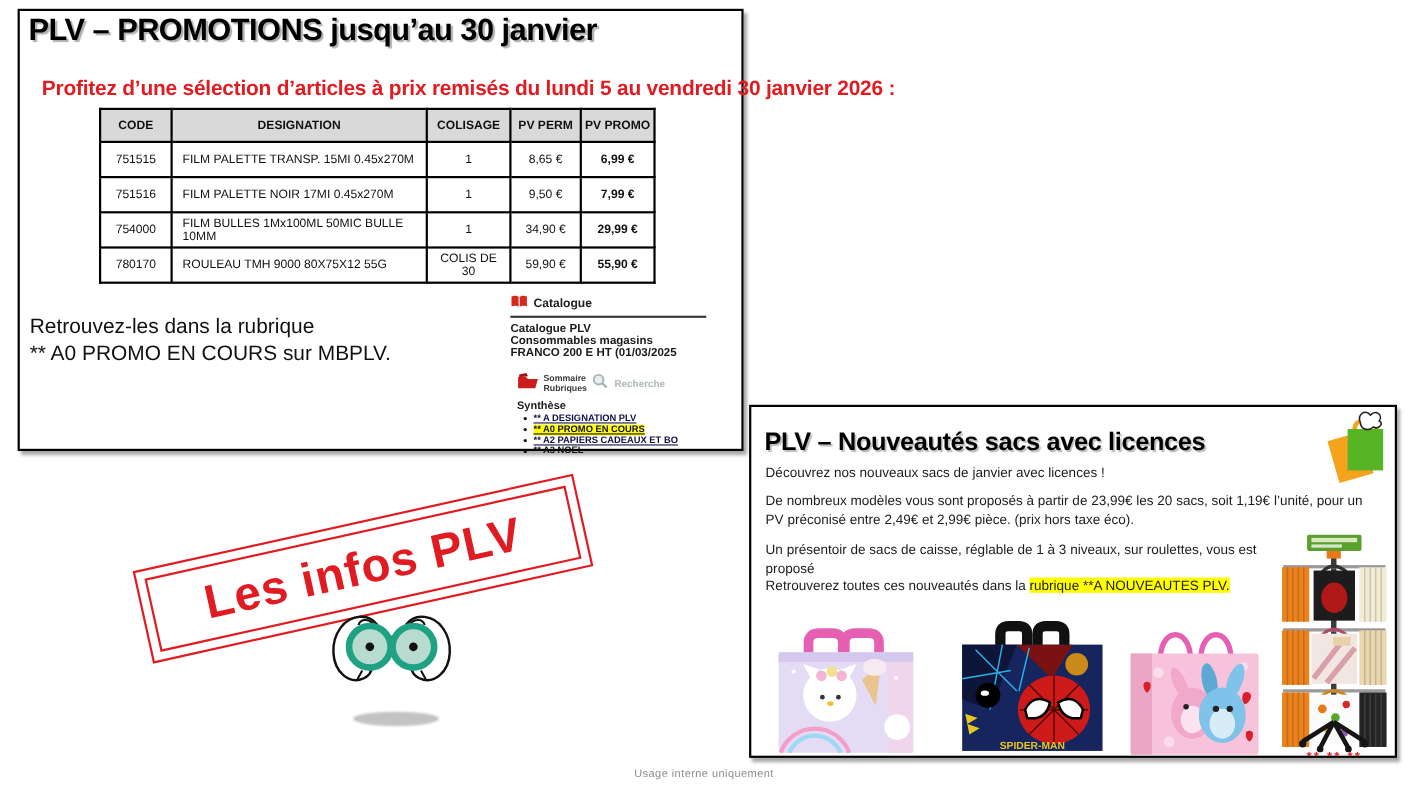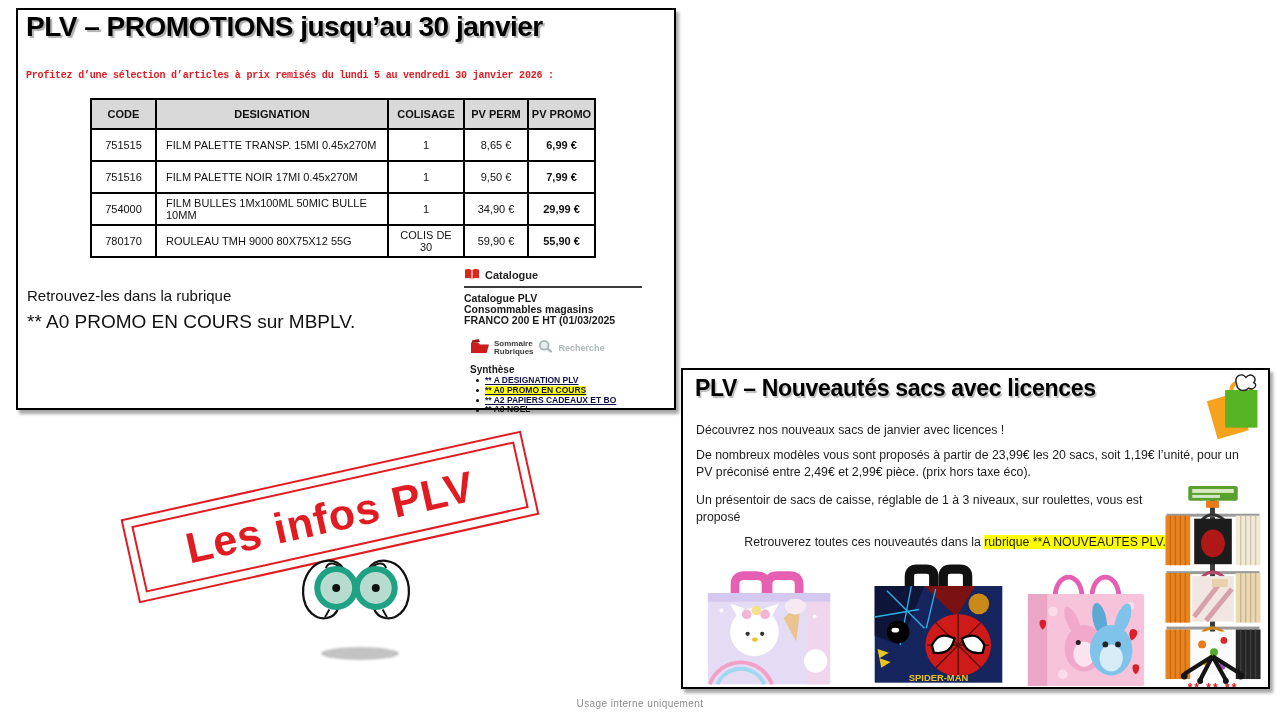--- a/index.html
+++ b/index.html
@@ -11,30 +11,30 @@
   }
   *{margin:0;padding:0;box-sizing:border-box;}
   body{background:#fff;}
   .canvas{position:relative;width:1280px;height:720px;background:#ffffff;overflow:hidden;
           font-family:"Liberation Sans", sans-serif;color:#111;}
   .panel{position:absolute;background:#fff;border:2px solid #000;box-shadow:3px 4px 3px rgba(0,0,0,.35);padding-left:23px;}
   
   .promo-panel{left:16px;top:8px;width:660px;height:402px;}
   .promo-title{position:absolute;left:8px;top:1px;font-size:28px;font-weight:bold;letter-spacing:-0.5px;
                color:#000;text-shadow:2px 2px 1px rgba(110,110,110,.55);white-space:nowrap;}
-  .promo-subtitle{position:absolute;left:8px;top:60px;font-size:10px;font-weight:bold;
-                  color:var(--accent-red);white-space:nowrap;letter-spacing:-0.2px;font-family:Liberation Mono, monospace;}
+  .promo-subtitle{position:absolute;left:20px;top:60px;font-size:19px;font-weight:bold;
+                  color:var(--accent-red);white-space:nowrap;letter-spacing:-0.2px;}
   .promo-table{position:absolute;left:72px;top:88px;border-collapse:collapse;table-layout:fixed;}
   .promo-table th{background:var(--table-header-gray);border:2px solid #000;height:30px;
                   font-size:11px;font-weight:bold;text-align:center;}
   .promo-table td{border:2px solid #000;height:32px;font-size:11px;text-align:center;padding:0 4px;}
   .promo-table td.cell-desig{text-align:left;padding-left:9px;}
   .promo-table td.cell-promo{font-weight:bold;}
   .w-code{width:65px}.w-desig{width:232px}.w-colis{width:76px}.w-perm{width:64px}.w-promo{width:67px}
-  .note-line1{position:absolute;left:9px;top:277px;font-size:15px;color:#111;}
+  .note-line1{position:absolute;left:9px;top:277px;font-size:19px;color:#111;}
   .note-line2{position:absolute;left:9px;top:301px;font-size:19px;color:#111;}
   .catalogue{position:absolute;left:446px;top:258px;width:186px;}
   .cat-head{display:flex;align-items:center;gap:5px;font-size:11px;font-weight:bold;color:#222;}
   .cat-rule{border-top:2px solid #3a3a3a;margin:4px 0 5px;width:178px;}
   .cat-line{font-size:10.5px;font-weight:bold;line-height:11px;color:#1a1a1a;white-space:nowrap;}
   .nav-row{position:absolute;left:452px;top:328px;display:flex;align-items:center;gap:4px;}
   .sommaire-label{font-size:8px;font-weight:bold;line-height:8.5px;color:#3a3a3a;}
   .recherche-label{font-size:9px;font-weight:bold;color:#adb8b8;margin-left:2px;}
   .synthese{position:absolute;left:452px;top:354px;}
   .syn-title{font-size:10px;font-weight:bold;color:#1a1a1a;margin-bottom:1px;}
@@ -48,28 +48,28 @@
          transform:rotate(-12.5deg);display:flex;align-items:center;justify-content:center;background:transparent;}
   .stamp-inner{position:absolute;inset:7px;border:2px solid var(--accent-red);}
   .stamp-text{position:relative;font-size:43px;font-weight:bold;color:var(--accent-red);
               letter-spacing:1px;white-space:nowrap;}
   
   .goggles{position:absolute;left:290px;top:551px;width:132px;height:86px;}
   .goggles-shadow{position:absolute;left:321px;top:647px;width:78px;height:13px;background:#c3c3c3;
                   border-radius:50%;filter:blur(1px);}
   
   .news-panel{left:681px;top:368px;width:589px;height:321px;}
-  .news-title{position:absolute;left:12px;top:5px;font-size:23px;font-weight:bold;letter-spacing:-0.3px;
+  .news-title{position:absolute;left:12px;top:18px;font-size:23px;font-weight:bold;letter-spacing:-0.3px;
               color:#000;text-shadow:1.5px 1.5px 1px rgba(120,120,120,.5);white-space:nowrap;}
   .bags-icon{position:absolute;left:520px;top:2px;width:64px;height:70px;}
   .news-p{position:absolute;font-size:12.3px;color:#1c1c1c;line-height:1.4;}
   .news-p1{left:13px;top:52px;width:545px;}
   .news-p2{left:13px;top:77px;width:558px;}
   .news-p3{left:13px;top:122px;width:480px;}
-  .news-p4{left:13px;top:164px;width:470px;text-align:right;}
+  .news-p4{left:13px;top:154px;width:470px;}
   .hl-yellow{background:var(--highlight-yellow);}
   .bag-hk{position:absolute;left:19px;top:195px;width:134px;height:124px;}
   .bag-sp{position:absolute;left:187px;top:189px;width:137px;height:131px;}
   .bag-st{position:absolute;left:341px;top:192px;width:124px;height:128px;}
   .rack{position:absolute;left:479px;top:116px;width:102px;height:198px;}
   .rack-caption{position:absolute;left:475px;top:311px;width:110px;height:6px;overflow:hidden;
                 color:var(--accent-red);font-weight:bold;font-size:12px;text-align:center;letter-spacing:2px;}
   
   .slide-footer{position:absolute;left:0;top:698px;width:100%;text-align:center;font-size:10px;
                 color:var(--footer-gray);letter-spacing:.4px;}

